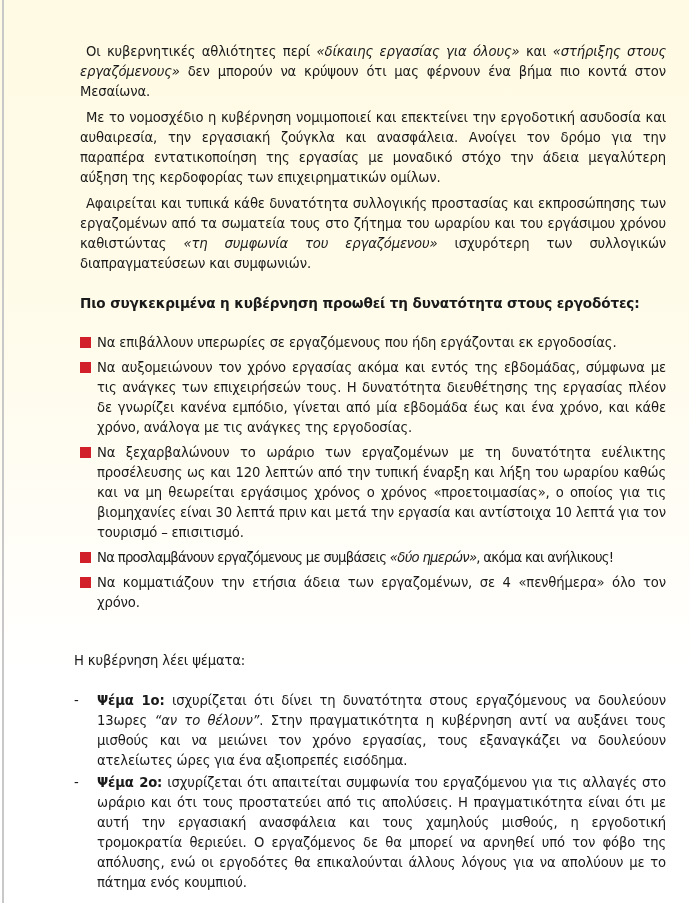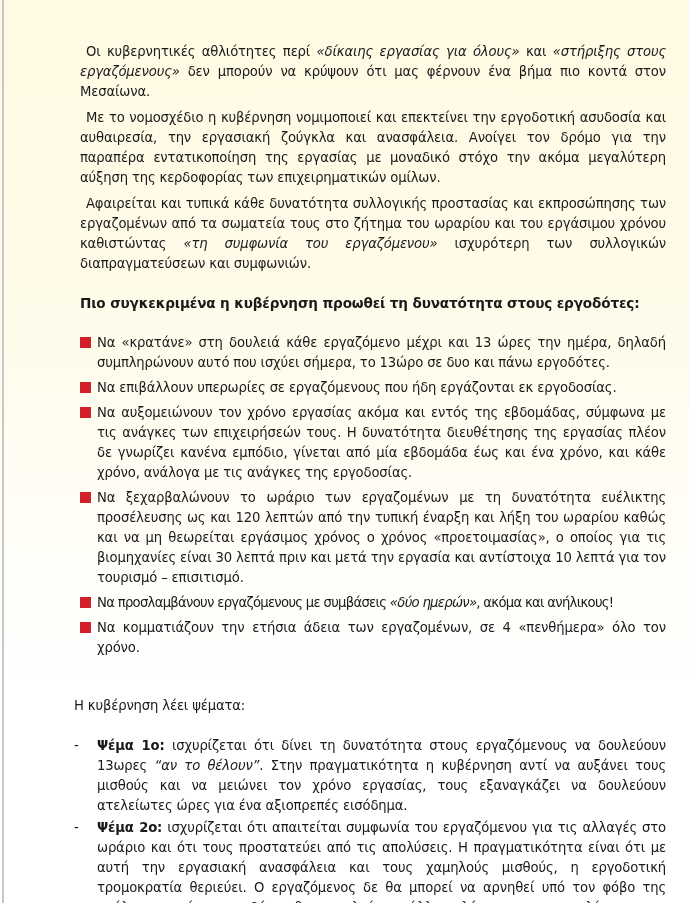--- a/index.html
+++ b/index.html
@@ -65,27 +65,27 @@
     .i { font-style: italic; }
   </style>
 </head>
 <body>
 
 <div class="left-rule"></div>
 
 <div class="page">
   <div class="intro">
     <p><span>Οι κυβερνητικές αθλιότητες περί </span><span class="i">«δίκαιης εργασίας για όλους»</span><span> και </span><span class="i">«στήριξης στους εργαζόμενους»</span><span> δεν μπορούν να κρύψουν ότι μας φέρνουν ένα βήμα πιο κοντά στον Μεσαίωνα.</span></p>
-    <p><span>Με το νομοσχέδιο η κυβέρνηση νομιμοποιεί και επεκτείνει την εργοδοτική ασυδοσία και αυθαιρεσία, την εργασιακή ζούγκλα και ανασφάλεια. Ανοίγει τον δρόμο για την παραπέρα εντατικοποίηση της εργασίας με μοναδικό στόχο την ακόμα μεγαλύτερη αύξηση της κερδοφορίας των επιχειρηματικών ομίλων.</span></p>
+    <p><span>Με το νομοσχέδιο η κυβέρνηση νομιμοποιεί και επεκτείνει την εργοδοτική ασυδοσία και αυθαιρεσία, την εργασιακή ζούγκλα και ανασφάλεια. Ανοίγει τον δρόμο για την παραπέρα εντατικοποίηση της εργασίας με μοναδικό στόχο την άδεια μεγαλύτερη αύξηση της κερδοφορίας των επιχειρηματικών ομίλων.</span></p>
     <p><span>Αφαιρείται και τυπικά κάθε δυνατότητα συλλογικής προστασίας και εκπροσώπησης των εργαζομένων από τα σωματεία τους στο ζήτημα του ωραρίου και του εργάσιμου χρόνου καθιστώντας </span><span class="i">«τη συμφωνία του εργαζόμενου»</span><span> ισχυρότερη των συλλογικών διαπραγματεύσεων και συμφωνιών.</span></p>
   </div>
 
   <div class="sec-head">Πιο συγκεκριμένα η κυβέρνηση προωθεί τη δυνατότητα στους εργοδότες:</div>
   <ul class="bullets">
-    <li><span class="sq"></span><span><span>Να «κρατάνε» στη δουλειά κάθε εργαζόμενο μέχρι και 13 ώρες την ημέρα, δηλαδή συμπληρώνουν αυτό που ισχύει σήμερα, το 13ώρο σε δυο και πάνω εργοδότες.</span></span></li>
+    <li><span class="sq"></span></li>
     <li><span class="sq"></span><span><span>Να επιβάλλουν υπερωρίες σε εργαζόμενους που ήδη εργάζονται εκ εργοδοσίας.</span></span></li>
     <li><span class="sq"></span><span><span>Να αυξομειώνουν τον χρόνο εργασίας ακόμα και εντός της εβδομάδας, σύμφωνα με τις ανάγκες των επιχειρήσεών τους. Η δυνατότητα διευθέτησης της εργασίας πλέον δε γνωρίζει κανένα εμπόδιο, γίνεται από μία εβδομάδα έως και ένα χρόνο, και κάθε χρόνο, ανάλογα με τις ανάγκες της εργοδοσίας.</span></span></li>
     <li><span class="sq"></span><span><span>Να ξεχαρβαλώνουν το ωράριο των εργαζομένων με τη δυνατότητα ευέλικτης προσέλευσης ως και 120 λεπτών από την τυπική έναρξη και λήξη του ωραρίου καθώς και να μη θεωρείται εργάσιμος χρόνος ο χρόνος «προετοιμασίας», ο οποίος για τις βιομηχανίες είναι 30 λεπτά πριν και μετά την εργασία και αντίστοιχα 10 λεπτά για τον τουρισμό – επισιτισμό.</span></span></li>
     <li class="tight"><span class="sq"></span><span><span>Να προσλαμβάνουν εργαζόμενους με συμβάσεις </span><span class="i">«δύο ημερών»</span><span>, ακόμα και ανήλικους!</span></span></li>
     <li><span class="sq"></span><span><span>Να κομματιάζουν την ετήσια άδεια των εργαζομένων, σε 4 «πενθήμερα» όλο τον χρόνο.</span></span></li>
   </ul>
 
   <div class="lies-head">Η κυβέρνηση λέει ψέματα:</div>
   <ul class="dashes">
     <li><span class="dash">-</span><span><span class="b">Ψέμα 1ο:</span><span> ισχυρίζεται ότι δίνει τη δυνατότητα στους εργαζόμενους να δουλεύουν 13ωρες </span><span class="i">“αν το θέλουν”</span><span>. Στην πραγματικότητα η κυβέρνηση αντί να αυξάνει τους μισθούς και να μειώνει τον χρόνο εργασίας, τους εξαναγκάζει να δουλεύουν ατελείωτες ώρες για ένα αξιοπρεπές εισόδημα.</span></span></li>

